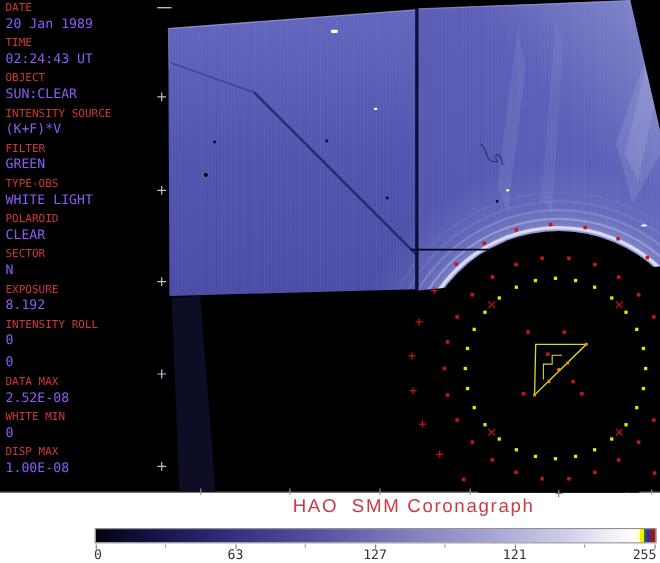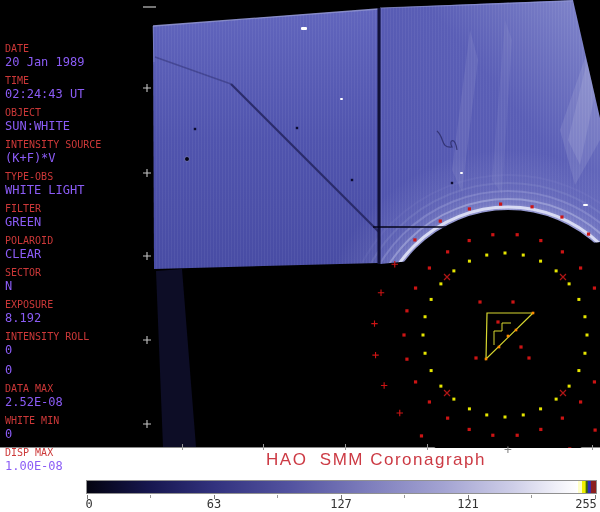--- a/index.html
+++ b/index.html
@@ -2,21 +2,21 @@
 <html><head>
 <meta charset="utf-8">
 <style>
   html,body{margin:0;padding:0;background:#ffffff;}
   .screen{position:relative;width:600px;height:512px;background:#ffffff;overflow:hidden;
           font-family:"DejaVu Sans Mono","Liberation Mono",monospace;}
   .panel{position:absolute;left:0;top:0;width:600px;height:447px;background:#000;
          border-bottom:1px solid #8a8a8a;}
   
   .sidebar{position:absolute;left:0;top:0;width:150px;height:447px;padding:3px 0 0 5px;
-           box-sizing:border-box;margin-top:41px;}
+           box-sizing:border-box;}
   .field{margin-bottom:7px;}
   .field .lbl{color:#cc3838;font-size:10px;line-height:10px;letter-spacing:0px;white-space:pre;}
   .field .val{color:#8b5cf6;font-size:12px;line-height:13px;margin-top:2px;white-space:pre;}
   
   .viewport-svg{position:absolute;left:140px;top:0;width:460px;height:448px;}
   
   .title{position:absolute;left:152px;top:450px;width:448px;text-align:center;
          color:#cc3a44;font-size:17px;letter-spacing:1.5px;white-space:pre;
          font-family:Liberation Sans, sans-serif;}
   .cbar{position:absolute;left:86px;top:480px;width:509px;height:12px;border:1px solid #909090;
@@ -44,33 +44,33 @@
       <div class="field">
         <div class="lbl">DATE</div>
         <div class="val">20 Jan 1989</div>
       </div>
       <div class="field">
         <div class="lbl">TIME</div>
         <div class="val">02:24:43 UT</div>
       </div>
       <div class="field">
         <div class="lbl">OBJECT</div>
-        <div class="val">SUN:WHITE</div>
+        <div class="val">SUN:CLEAR</div>
       </div>
       <div class="field">
         <div class="lbl">INTENSITY SOURCE</div>
         <div class="val">(K+F)*V</div>
       </div>
       <div class="field">
+        <div class="lbl">FILTER</div>
+        <div class="val">GREEN</div>
+      </div>
+      <div class="field">
         <div class="lbl">TYPE-OBS</div>
         <div class="val">WHITE LIGHT</div>
-      </div>
-      <div class="field">
-        <div class="lbl">FILTER</div>
-        <div class="val">GREEN</div>
       </div>
       <div class="field">
         <div class="lbl">POLAROID</div>
         <div class="val">CLEAR</div>
       </div>
       <div class="field">
         <div class="lbl">SECTOR</div>
         <div class="val">N</div>
       </div>
       <div class="field">

